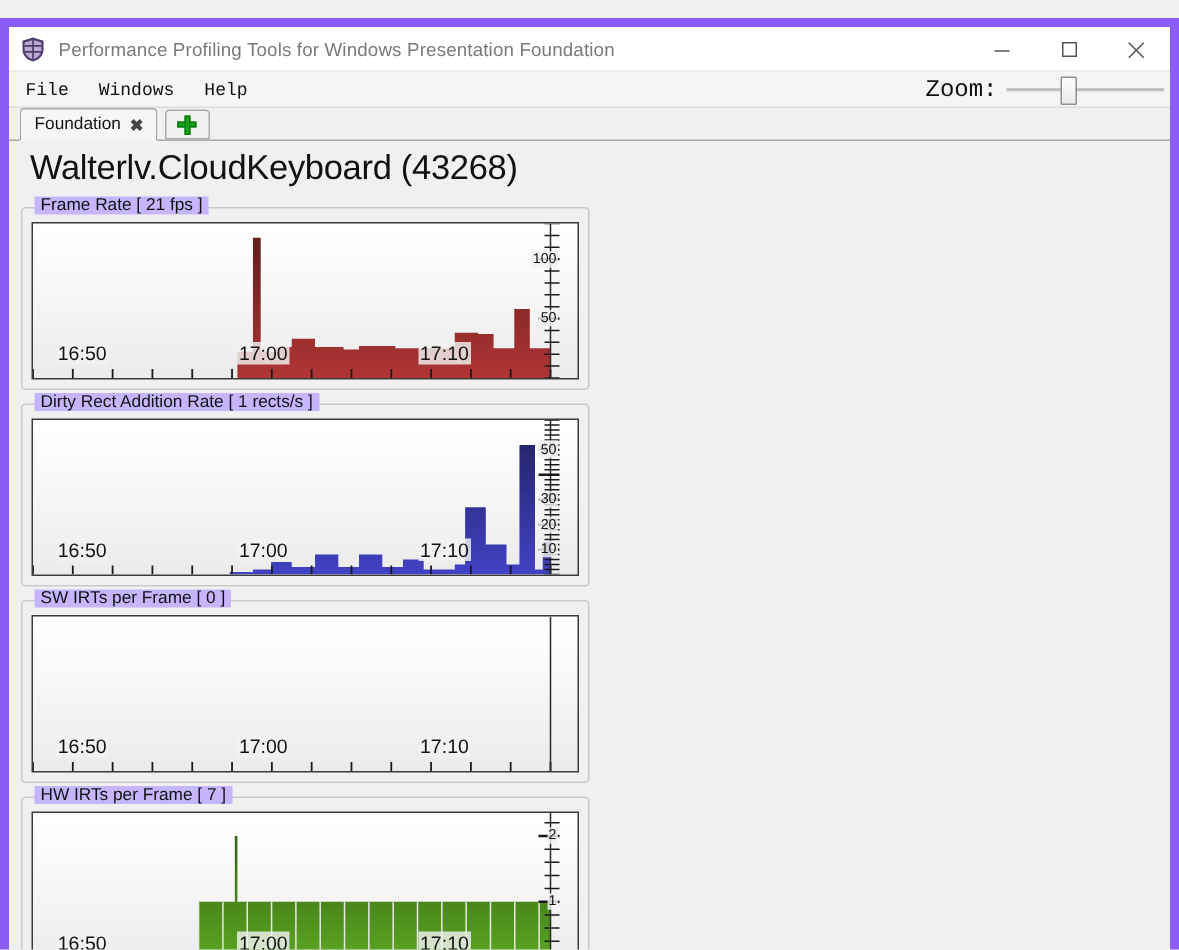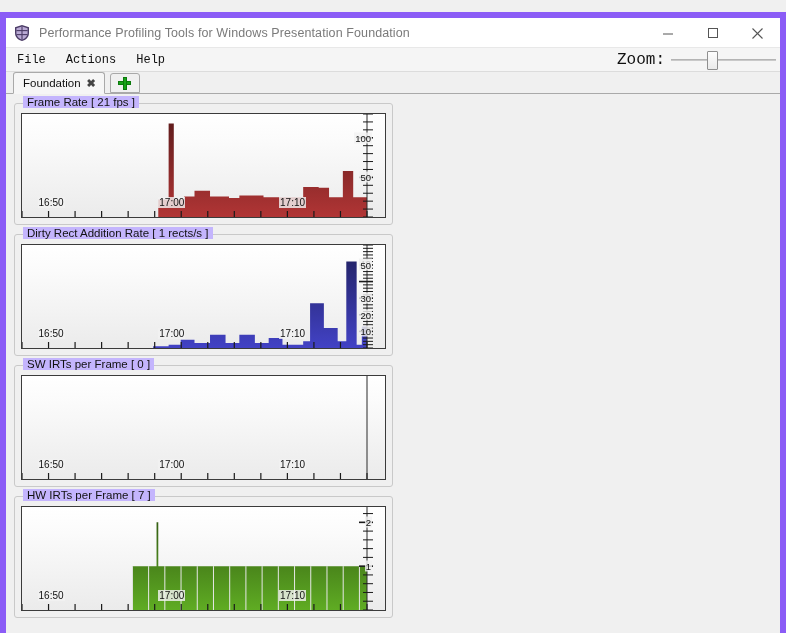--- a/index.html
+++ b/index.html
@@ -121,21 +121,21 @@
 
   .chart-box {
     position: relative;
     width: 100%; height: 105px;
     border: 1px solid #3b3b3b;
     background: linear-gradient(to bottom, #ffffff 0%, #fbfbfb 25%, #ebebeb 100%);
     overflow: hidden;
   }
   .chart-box svg { display: block; width: 100%; height: 100%; }
   .tick-label {
-    position: absolute; font-size: 10px; color: #111;
+    position: absolute; font-size: 13px; color: #111;
     background: rgba(242,242,242,0.82); padding: 0 1px; white-space: nowrap; text-align: right;
   }
   .y-label {
     position: absolute; font-size: 9.5px; color: #111;
     background: rgba(242,242,242,0.82); padding: 0 1px; right: 13px;
     transform: translateY(-50%);
   }
 </style>
 </head>
 <body>
@@ -168,21 +168,21 @@
         <svg width="13" height="13" viewBox="0 0 13 13">
             <line x1="1.5" y1="1.5" x2="11.5" y2="11.5" stroke="#555" stroke-width="1.1"></line>
             <line x1="11.5" y1="1.5" x2="1.5" y2="11.5" stroke="#555" stroke-width="1.1"></line>
           </svg>
       </div>
     </div>
   </div>
 
   <div class="menubar">
     <div class="menuitem">File</div>
-    <div class="menuitem">Actions</div>
+    <div class="menuitem">Windows</div>
     <div class="menuitem">Help</div>
     <div class="zoomwrap">
       <span class="zoomlabel">Zoom:</span>
       <div class="slider-track-z">
         <div class="rail"></div>
         <div class="slider-thumb" id="zoom-thumb" style="left: 35.72px;"></div>
       </div>
     </div>
   </div>
 
@@ -193,20 +193,21 @@
     </div>
     <div class="tab-add">
       <span class="plus-icon">
           <span class="h"></span>
           <span class="v"></span>
         </span>
     </div>
   </div>
 
   <div class="content">
+    <div class="proc-title">Walterlv.CloudKeyboard (43268)</div>
 
     <div class="grid">
 
       <div class="groupbox panel">
         <span class="gb-title">Frame Rate [ 21 fps ]</span>
         <div class="chart-box" id="chart-frame-rate">
             <svg viewBox="0 0 363 103" preserveAspectRatio="none">
               <defs>
                 <linearGradient id="g-chart-frame-rate" x1="0" y1="0" x2="0" y2="1">
                   <stop offset="0%" stop-color="rgb(98,29,29)"></stop>

